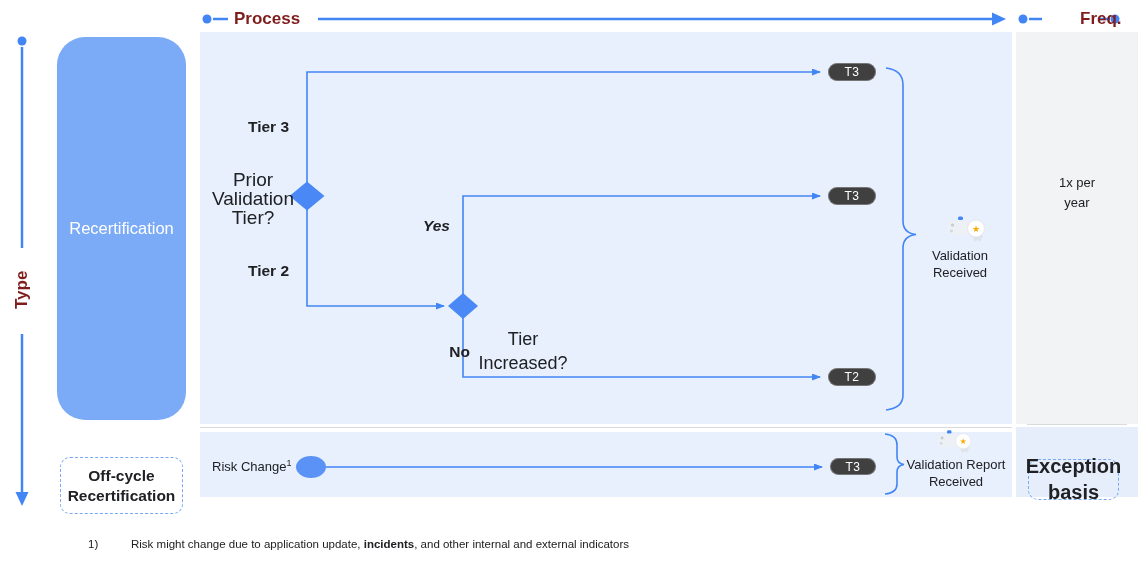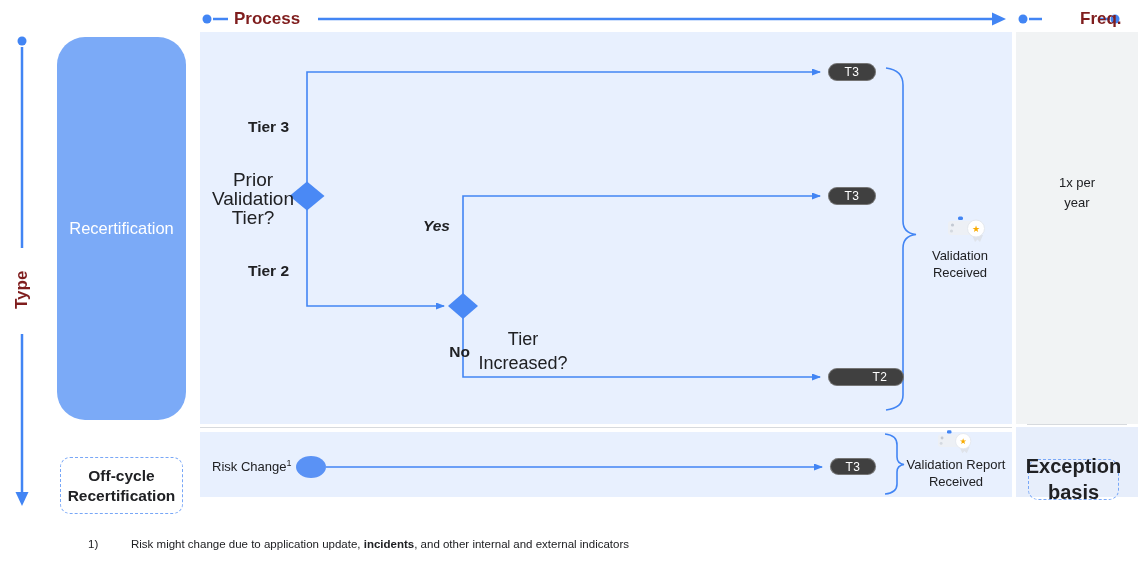--- a/index.html
+++ b/index.html
@@ -119,21 +119,21 @@
 Validation
 Tier?</div>
   <span class="abs flow-bold" style="left:248px;top:262px;">Tier 2</span>
   <span class="abs flow-bold" style="left:416px;top:217px;width:34px;text-align:right;font-style:italic;">Yes</span>
   <span class="abs flow-bold" style="left:436px;top:343px;width:34px;text-align:right;">No</span>
   <div class="abs mlabel" style="left:478px;top:291px;width:90px;text-align:center;font-size:18px;line-height:24px;margin-top:36px;">Tier
 Increased?</div>
 
   <div class="abs pill" style="left:828px;top:63px;">T3</div>
   <div class="abs pill" style="left:828px;top:187px;">T3</div>
-  <div class="abs pill" style="left:828px;top:368px;padding-left:28px;">T2</div>
+  <div class="abs pill" style="left:828px;top:368px;">T2</div>
 
   <svg class="abs" style="left:946px;top:215px;" width="44" height="30" viewBox="0 0 44 30">
     <rect x="2" y="6" width="26" height="14" rx="3" fill="#EDF0F5"></rect>
     <rect x="12" y="1.5" width="5" height="3.5" rx="1.5" fill="#4285F4"></rect>
     <circle cx="6.5" cy="10" r="1.6" fill="#C3C9D3"></circle>
     <circle cx="5.5" cy="16" r="1.6" fill="#D4D9E0"></circle>
     <path d="M26,20 l3,7 2.5,-2.5 2.5,2.5 3,-7 z" fill="#DFE3EA"></path>
     <circle cx="30" cy="13.5" r="8.5" fill="#FFFFFF" stroke="#E4E8EE"></circle>
     <text x="30" y="17" text-anchor="middle" font-size="9" fill="#F9AB00">★</text>
   </svg>

